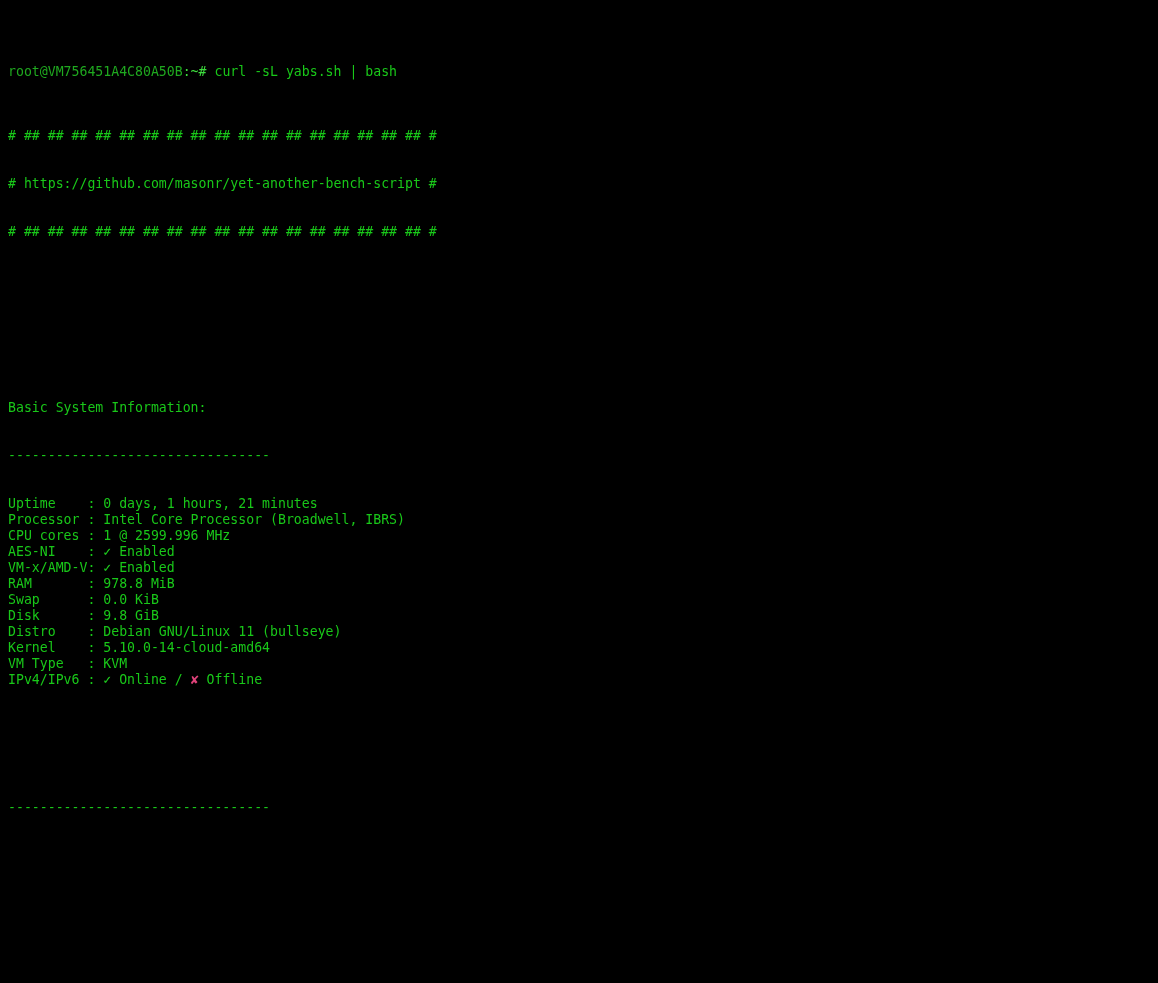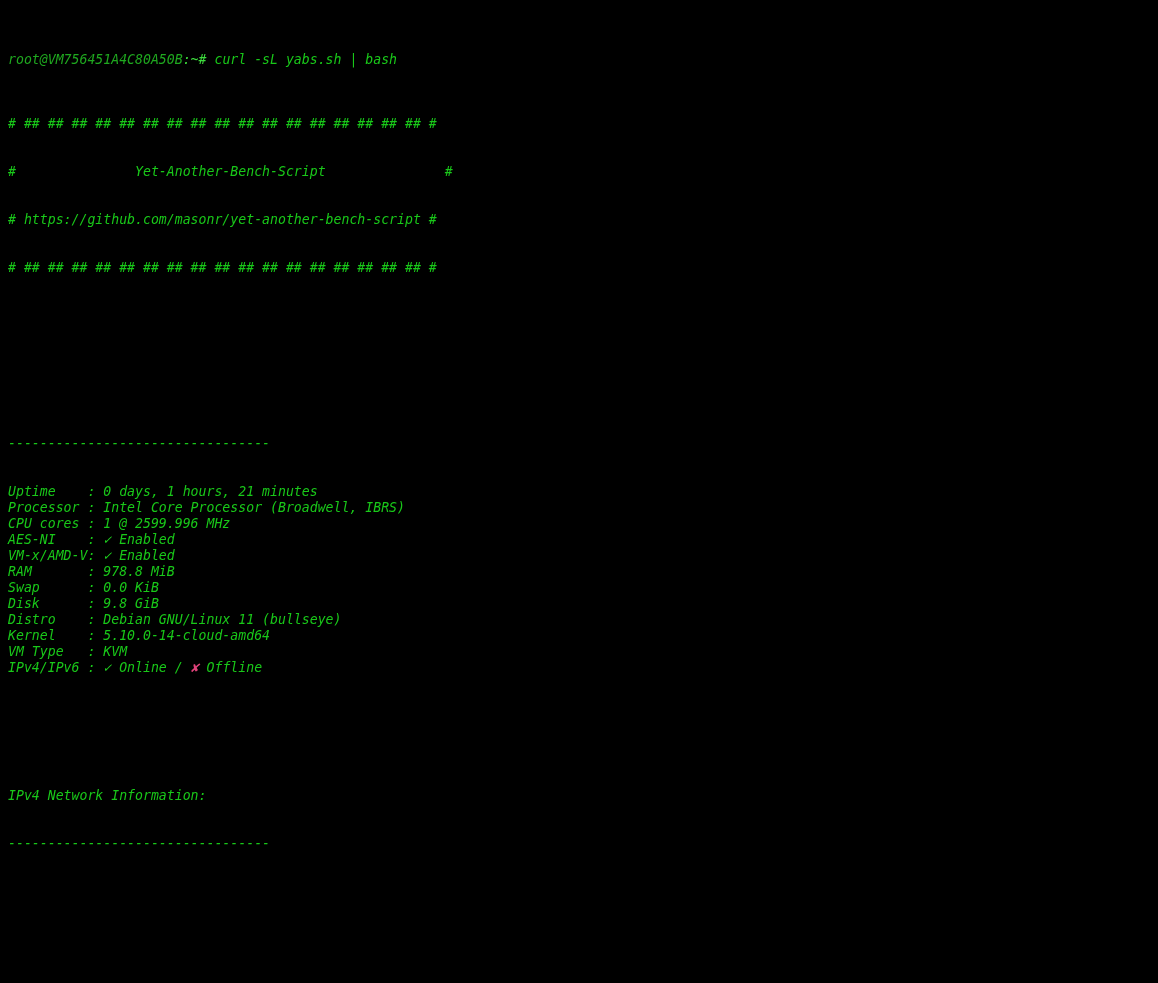--- a/index.html
+++ b/index.html
@@ -12,61 +12,59 @@
     width: 1158px;
     height: 983px;
     overflow: hidden;
     font-family: "DejaVu Sans Mono", "Liberation Mono", monospace;
   }
   #terminal {
     box-sizing: border-box;
     width: 1158px;
     height: 983px;
     background: #000000;
-    padding: 4px 0 0 8px;
+    padding: 16px 0 0 8px;
     font-family: "DejaVu Sans Mono", "Liberation Mono", monospace;
     font-size: 13.2px;
     line-height: 16px;
     color: #18b218;
     white-space: pre;
     letter-spacing: 0px;
-    font-style: italic;
   }
   .line {
     height: 16px;
     white-space: pre;
     font-family: "DejaVu Sans Mono", "Liberation Mono", monospace;
   }
   .g   { color: #19c819; }
   .prompt-host { color: #1fa81f; }
   .prompt-rest { color: #3ddc3d; }
   .check { color: #1fd21f; }
   .cross { color: #e0427a; }
 </style>
 </head>
 <body>
 
 <div id="terminal">
 
   <div class="line"><span class="prompt-host">root@VM756451A4C80A50B</span><span class="prompt-rest">:~# </span><span class="g">curl -sL yabs.sh | bash</span></div>
 
   <div class="line g"># ## ## ## ## ## ## ## ## ## ## ## ## ## ## ## ## ## #</div>
-  <div class="line g">#               Yet-Another-Bench-Script               #</div>
   <div class="line g"># https://github.com/masonr/yet-another-bench-script #</div>
   <div class="line g"># ## ## ## ## ## ## ## ## ## ## ## ## ## ## ## ## ## #</div>
 
   <div class="line">&nbsp;</div>
   <div class="line">&nbsp;</div>
 
+  <div class="line g">Basic System Information:</div>
   <div class="line g">---------------------------------</div>
   <div id="basic-system-rows"><div class="line"><span class="g">Uptime    : </span><span class="g">0 days, 1 hours, 21 minutes</span></div><div class="line"><span class="g">Processor : </span><span class="g">Intel Core Processor (Broadwell, IBRS)</span></div><div class="line"><span class="g">CPU cores : </span><span class="g">1 @ 2599.996 MHz</span></div><div class="line"><span class="g">AES-NI    : </span><span class="g"></span><span class="check">✓</span><span class="g"> Enabled</span></div><div class="line"><span class="g">VM-x/AMD-V: </span><span class="g"></span><span class="check">✓</span><span class="g"> Enabled</span></div><div class="line"><span class="g">RAM       : </span><span class="g">978.8 MiB</span></div><div class="line"><span class="g">Swap      : </span><span class="g">0.0 KiB</span></div><div class="line"><span class="g">Disk      : </span><span class="g">9.8 GiB</span></div><div class="line"><span class="g">Distro    : </span><span class="g">Debian GNU/Linux 11 (bullseye)</span></div><div class="line"><span class="g">Kernel    : </span><span class="g">5.10.0-14-cloud-amd64</span></div><div class="line"><span class="g">VM Type   : </span><span class="g">KVM</span></div><div class="line"><span class="g">IPv4/IPv6 : </span><span class="g"></span><span class="check">✓</span><span class="g"> Online / </span><span class="cross">✘</span><span class="g"> Offline</span></div></div>
 
   <div class="line">&nbsp;</div>
 
-  <div class="line g">IPv4 Network Information:</div>
   <div class="line g">---------------------------------</div>
   
 
   
 
   
   
   
   
   

